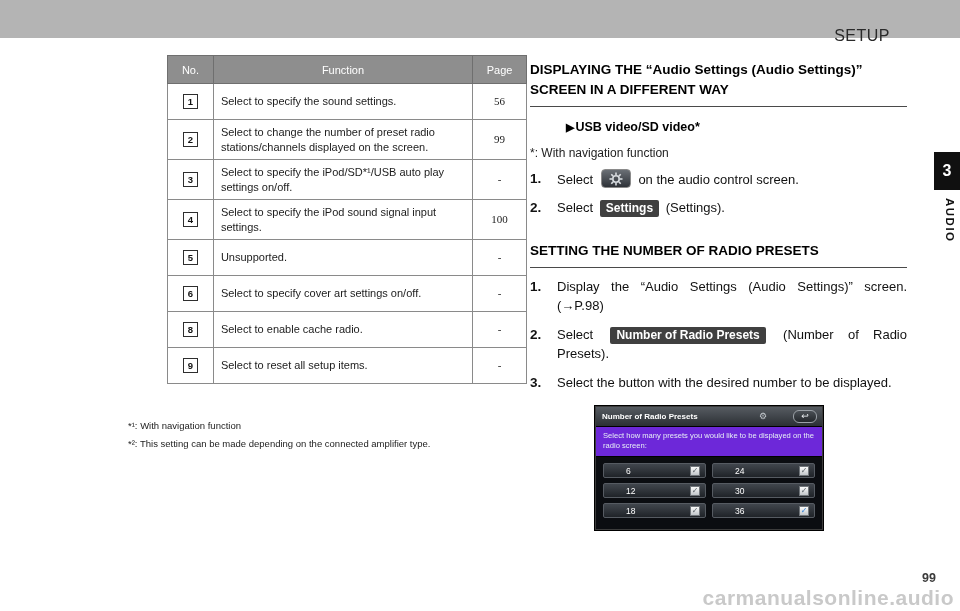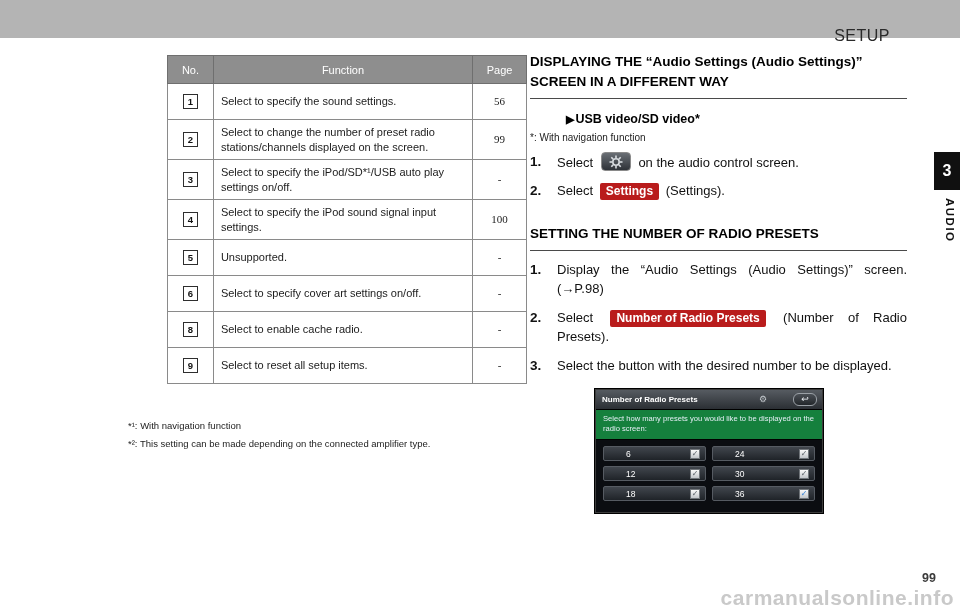--- a/index.html
+++ b/index.html
@@ -29,48 +29,48 @@
   tr.h36 { height:36px; } tr.h40 { height:40px; }
   .c-no { text-align:center; width:46px; }
   .c-pg { text-align:center; width:54px;font-family:Liberation Serif, serif; }
   .numbox { display:inline-block; width:15px; height:15px; border:1px solid #2e2e2e; font-size:9.5px;
             line-height:13px; text-align:center; font-weight:bold; color:#111; background:#fff; }
   .numsup { font-size:8px; vertical-align:top; position:relative; top:-3px; }
   .footnotes { position:absolute; left:128px; top:420px; font-size:9.5px; color:#222; }
   .footnotes p { margin-bottom:7px; }
 
   
-  .right-col { position:absolute; left:530px; top:52px; width:377px; }
+  .right-col { position:absolute; left:530px; top:60px; width:377px; }
   h2.section { font-size:13.5px; font-weight:bold; color:#000; line-height:1.5;
                padding-bottom:5px; border-bottom:1.5px solid #4a4a4a; }
   h2.second { margin-top:23px; }
   .subhead { margin-top:13px; font-size:12.5px; font-weight:bold; color:#000;margin-left:36px; }
   .subhead .tri { font-size:11px; margin-right:1px; }
-  .small-note { margin-top:6px; font-size:10px; color:#222; }
+  .small-note { margin-top:12px; font-size:12px; color:#222; }
   .step { display:flex; margin-top:9px; font-size:13px; line-height:1.5; color:#111; }
   .step-num { flex:none; width:27px; font-weight:bold; font-size:13.5px; }
   .step-body { flex:1; text-align:justify; }
   .soft-key { display:inline-block; width:30px; height:19px; background:linear-gradient(#6a6f75,#2e3238);
               border:1px solid #8a8a8a; border-radius:4px; vertical-align:-4px; text-align:center;
               margin:0 4px; }
   .soft-key svg { display:block; margin:2px auto 0; }
-  .black-key { display:inline-block; background:#b91c1c; color:#fff; font-weight:bold; padding:0 6px;
+  .black-key { display:inline-block; background:#404040; color:#fff; font-weight:bold; padding:0 6px;
                border-radius:2px; font-size:12px; line-height:17px; margin:0 3px; white-space:nowrap; }
 
   
   .shot { margin:13px 0 0 65px; width:228px; height:124px; background:#0b0d11;
           border:1px solid #3c3c3c; outline:1px solid #000; }
   .shot-titlebar { display:flex; align-items:center; height:20px;
                    background:linear-gradient(#565b61,#2b2f34); border-bottom:1px solid #000; }
   .shot-title { font-size:8px; color:#fff; font-weight:bold; padding-left:6px; }
   .shot-gear { margin-left:auto; margin-right:26px; color:#c3c8cd; font-size:9px; line-height:1; }
   .shot-back { width:24px; height:13px; border:1px solid #9aa0a6; border-radius:6px; color:#e8ecf0;
                font-size:9px; line-height:11px; text-align:center; margin-right:5px;
                background:linear-gradient(#4a4f55,#23272b); }
-  .shot-instr { background:#15803d; color:#e6eef6; font-size:7.6px; line-height:1.4;
+  .shot-instr { background:#6d28d9; color:#e6eef6; font-size:7.6px; line-height:1.4;
                 padding:4px 7px; border-bottom:1px solid #000; min-height:25px; }
   .shot-grid { display:grid; grid-template-columns:1fr 1fr; grid-template-rows:repeat(3,15px);
                grid-auto-flow:column; gap:5px 6px; padding:6px 7px 0; }
   .preset-btn { background:linear-gradient(#41464d,#1f2328); border:1px solid #565b62; border-radius:2px;
                 display:flex; align-items:center; padding:0 5px 0 22px; color:#fff; font-size:8.5px; }
   .preset-check { margin-left:auto; width:10px; height:10px; background:linear-gradient(#fafafa,#c2c6ca);
                   border:1px solid #70757a; display:flex; align-items:center; justify-content:center; }
   .check { color:#5a6168; font-size:8px; line-height:1; }
   .preset-btn.checked .check { color:#2f7fd6; }
 
@@ -251,13 +251,13 @@
         <span class="preset-check">
             <span class="check">✓</span>
           </span>
       </div>
     </div>
   </div>
 
 </div>
 
 <div class="page-num">99</div>
-<div class="watermark">carmanualsonline.info</div>
+<div class="watermark">carmanualsonline.audio</div>
 
 </body></html>

